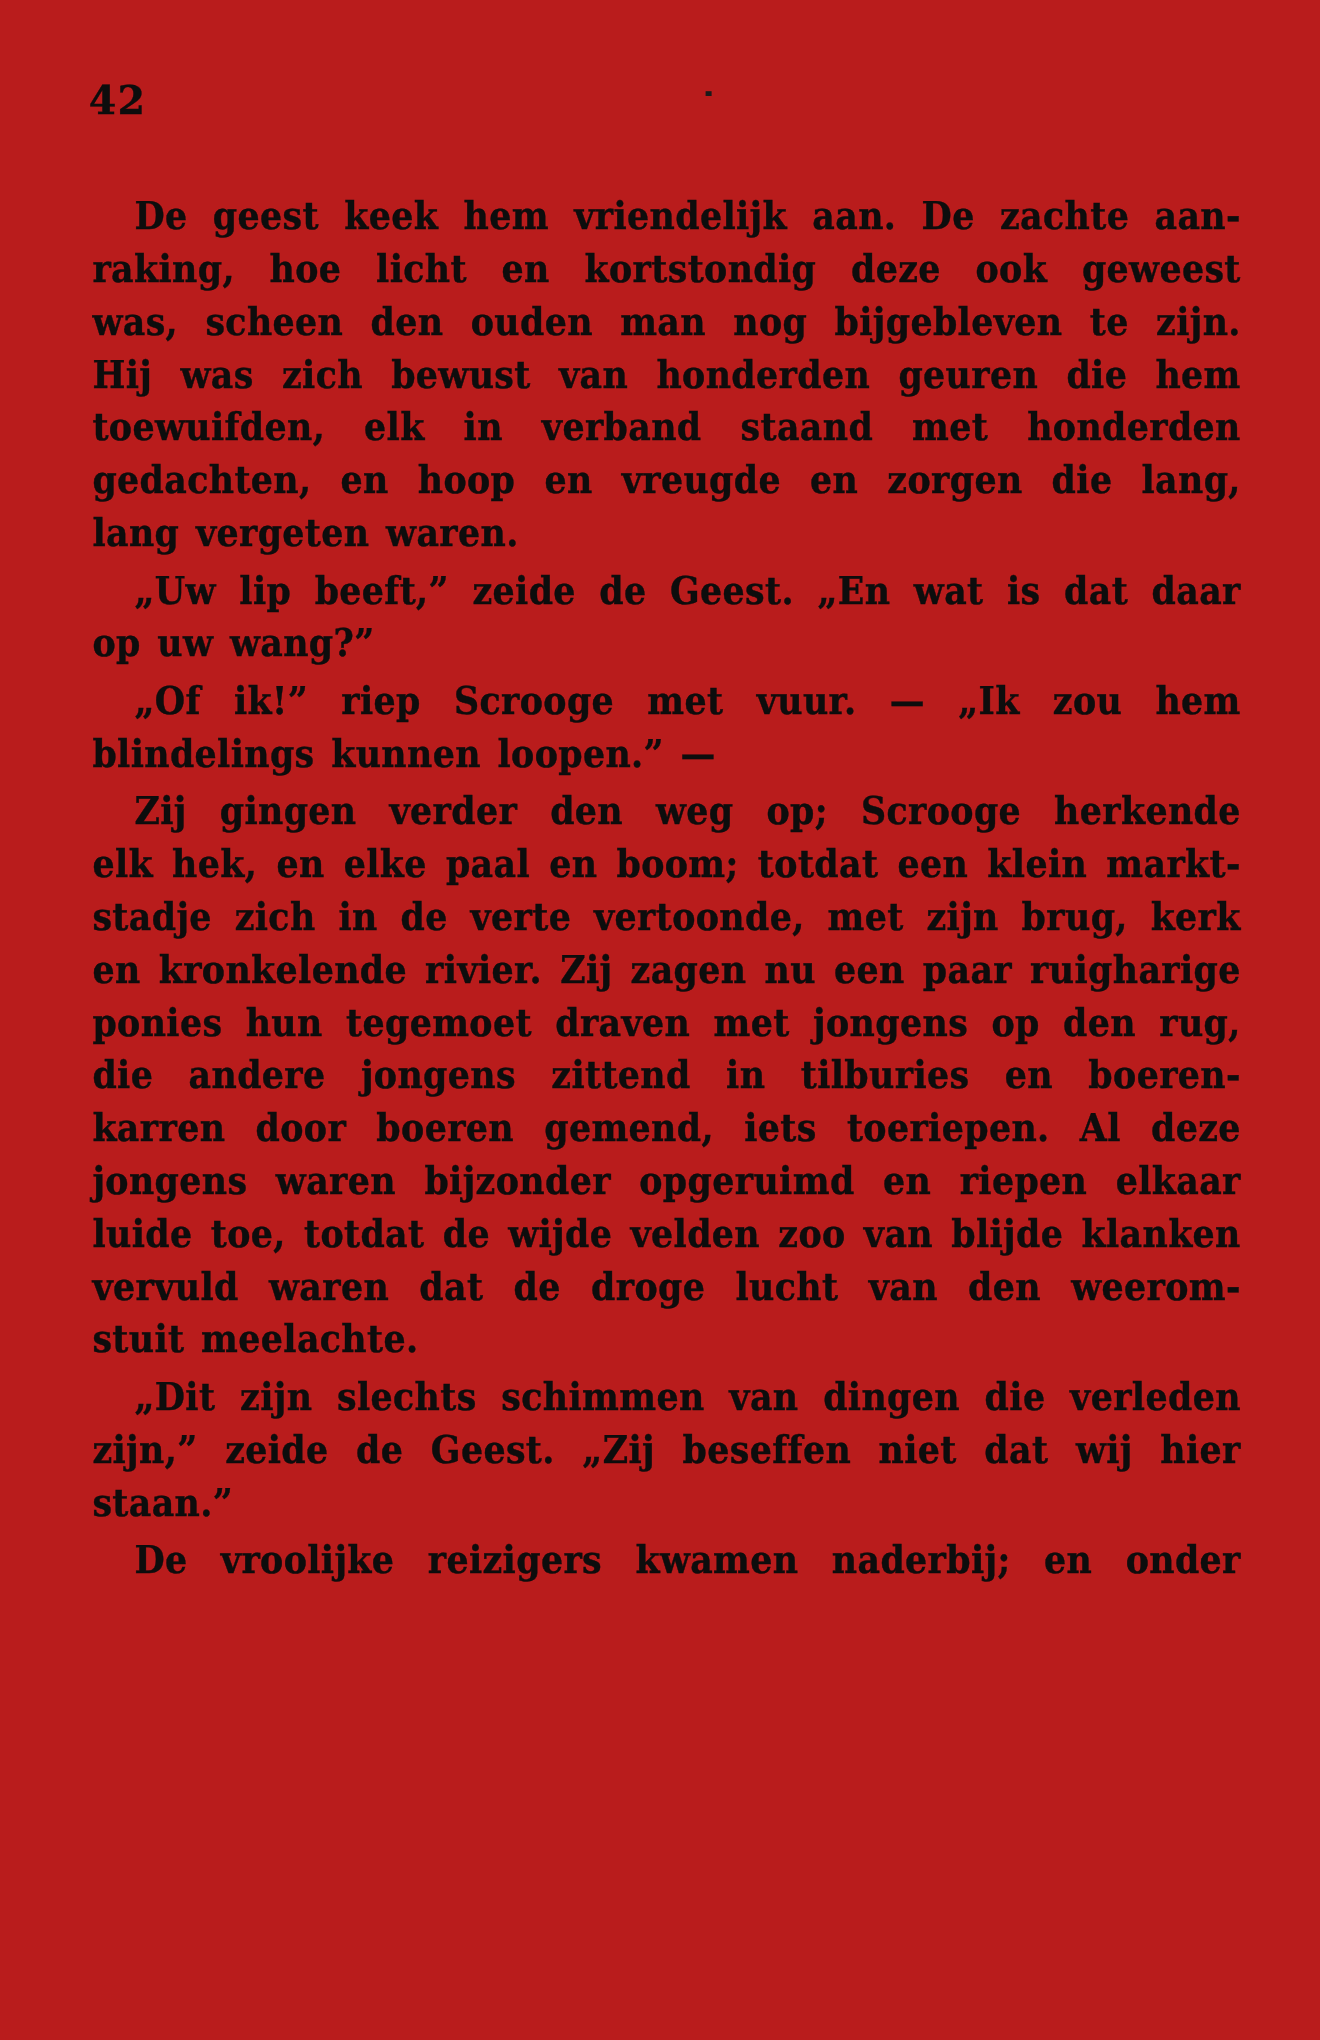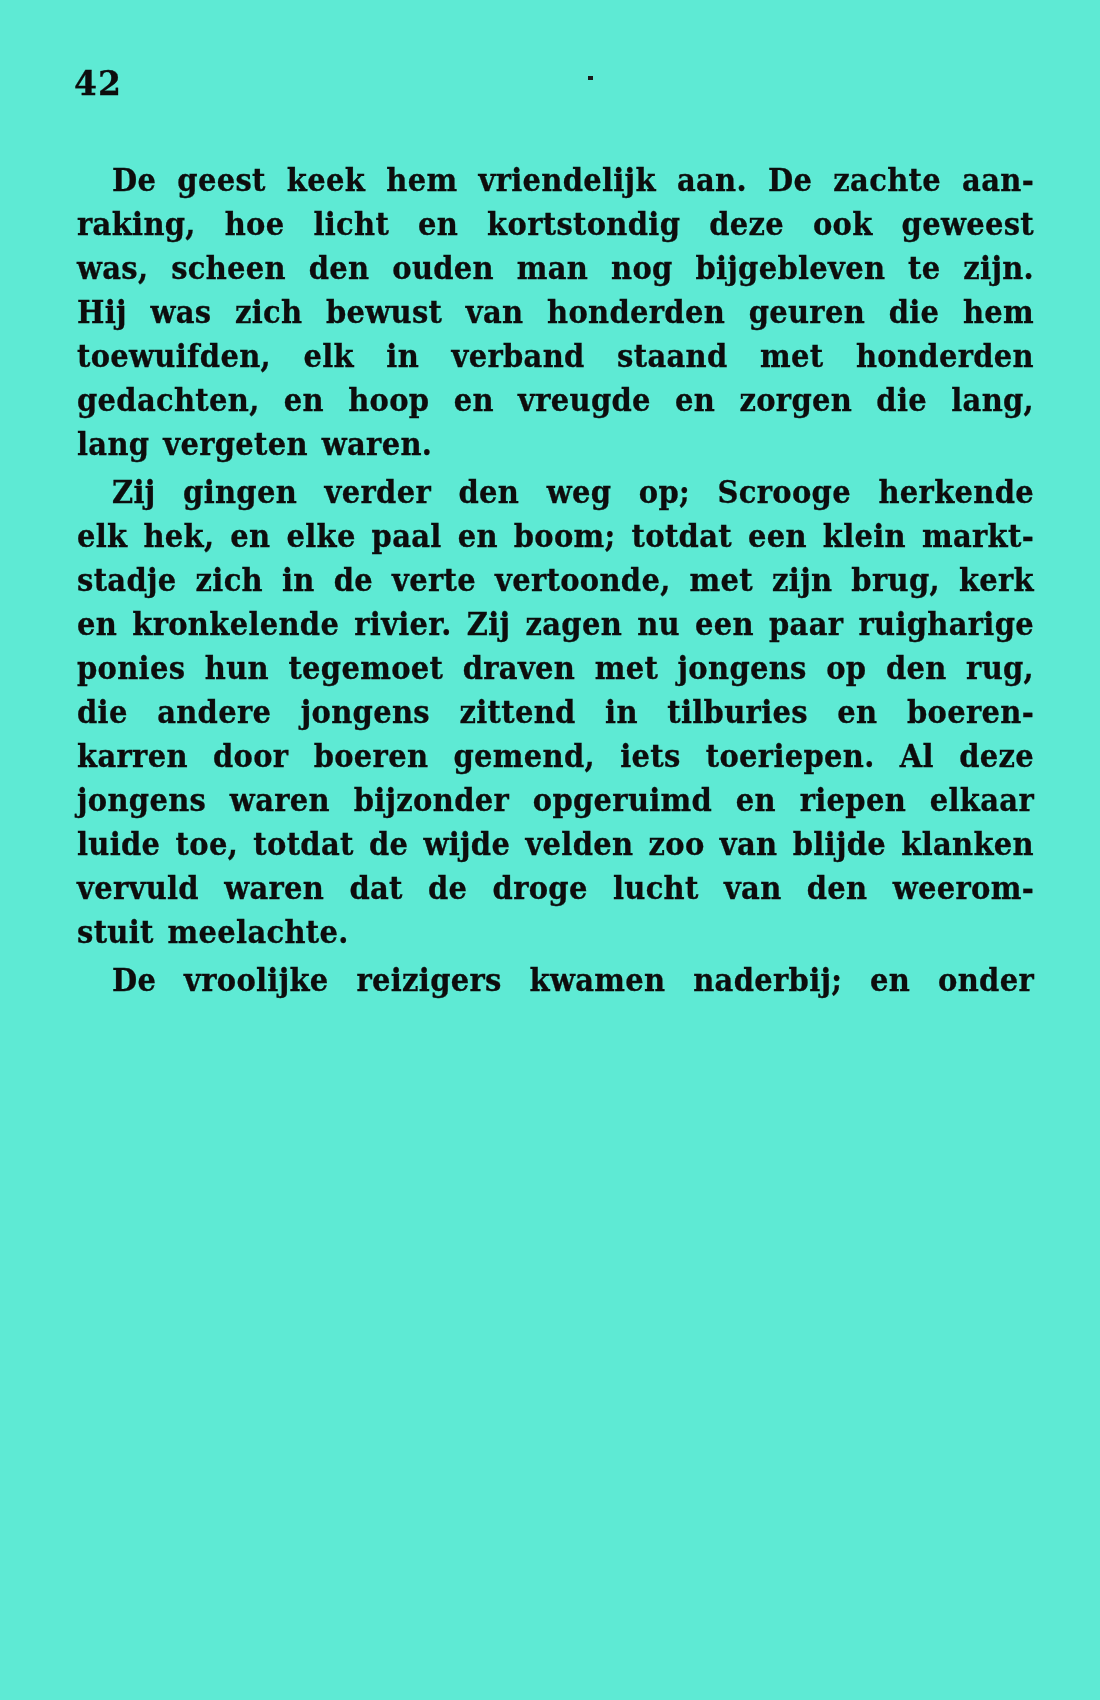--- a/index.html
+++ b/index.html
@@ -4,21 +4,21 @@
 <style>
   html, body {
     margin: 0;
     padding: 0;
     background: #ffffff;
   }
   .page {
     position: relative;
     width: 1100px;
     height: 1700px;
-    background: #5eead4;
+    background: #b91c1c;
     overflow: hidden;
     font-family: "DejaVu Serif", "Liberation Serif", serif;
     color: #0d0d0d;
   }
   .page-number {
     position: absolute;
     left: 74px;
     top: 66px;
     font-size: 33px;
     line-height: 36px;
@@ -76,29 +76,42 @@
       <div class="para">
         <div class="line indent just">De geest keek hem vriendelijk aan. De zachte aan-</div>
         <div class="line just">raking, hoe licht en kortstondig deze ook geweest</div>
         <div class="line just">was, scheen den ouden man nog bijgebleven te zijn.</div>
         <div class="line just">Hij was zich bewust van honderden geuren die hem</div>
         <div class="line just">toewuifden, elk in verband staand met honderden</div>
         <div class="line just">gedachten, en hoop en vreugde en zorgen die lang,</div>
         <div class="line">lang vergeten waren.</div>
       </div>
       <div class="para">
+        <div class="line indent just">„Uw lip beeft,” zeide de Geest. „En wat is dat daar</div>
+        <div class="line">op uw wang?”</div>
+      </div>
+      <div class="para">
+        <div class="line indent just">„Of ik!” riep Scrooge met vuur. — „Ik zou hem</div>
+        <div class="line">blindelings kunnen loopen.” —</div>
+      </div>
+      <div class="para">
         <div class="line indent just">Zij gingen verder den weg op; Scrooge herkende</div>
         <div class="line just">elk hek, en elke paal en boom; totdat een klein markt-</div>
         <div class="line just">stadje zich in de verte vertoonde, met zijn brug, kerk</div>
         <div class="line just">en kronkelende rivier. Zij zagen nu een paar ruigharige</div>
         <div class="line just">ponies hun tegemoet draven met jongens op den rug,</div>
         <div class="line just">die andere jongens zittend in tilburies en boeren-</div>
         <div class="line just">karren door boeren gemend, iets toeriepen. Al deze</div>
         <div class="line just">jongens waren bijzonder opgeruimd en riepen elkaar</div>
         <div class="line just">luide toe, totdat de wijde velden zoo van blijde klanken</div>
         <div class="line just">vervuld waren dat de droge lucht van den weerom-</div>
         <div class="line">stuit meelachte.</div>
       </div>
       <div class="para">
+        <div class="line indent just">„Dit zijn slechts schimmen van dingen die verleden</div>
+        <div class="line just">zijn,” zeide de Geest. „Zij beseffen niet dat wij hier</div>
+        <div class="line">staan.”</div>
+      </div>
+      <div class="para">
         <div class="line indent just">De vroolijke reizigers kwamen naderbij; en onder</div>
       </div>
     </div>
 </div>
 
 </body></html>

